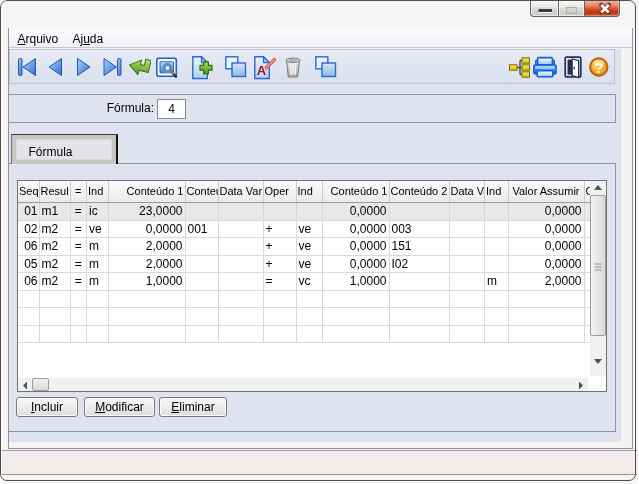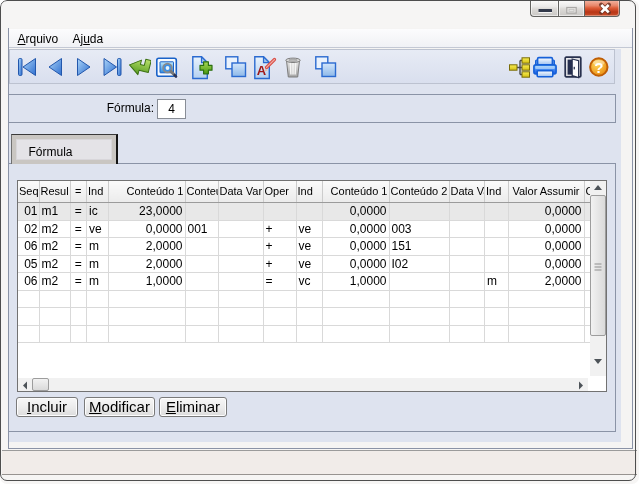--- a/index.html
+++ b/index.html
@@ -68,21 +68,21 @@
 .tr { text-align:right; } .tc { text-align:center; } .tl { text-align:left; }
 
 .sb { position:absolute; background:#f0f0f0; }
 .sbtn { position:absolute; background:transparent; border:none; }
 .sthumb { position:absolute; background:linear-gradient(90deg,#f2f2f2,#dadada); border:1px solid #9d9d9d; border-radius:2px; }
 .sthumbh { position:absolute; background:linear-gradient(#f2f2f2,#dadada); border:1px solid #9d9d9d; border-radius:2px; }
 
 .btn { position:absolute; top:396.5px; height:20.5px; border:1px solid #7a7a7a; border-radius:3px;
   background:linear-gradient(#f7f7f7 0%,#ebebeb 55%,#dcdcdc 100%);
   box-shadow: inset 0 0 0 1px #fdfdfd;
-  font-size:15px; text-align:center; line-height:18.5px; font-family:"Liberation Sans",sans-serif; }
+  font-size:12px; text-align:center; line-height:18.5px; font-family:"Liberation Sans",sans-serif; }
 .tbi { position:absolute; top:5.5px; }
 
 #statusbar { position:absolute; left:2px; top:449.5px; width:635px; height:25.5px; background:#f1ece9; border-top:1px solid #9b9b9b; border-bottom:1px solid #979390; }
 #gtable td.c1 { padding-right:1px;text-align:right; }
 u { text-decoration:underline; }
 </style>
 </head>
 <body>
 <div id="win">
   <div id="cap-min" class="cap">

